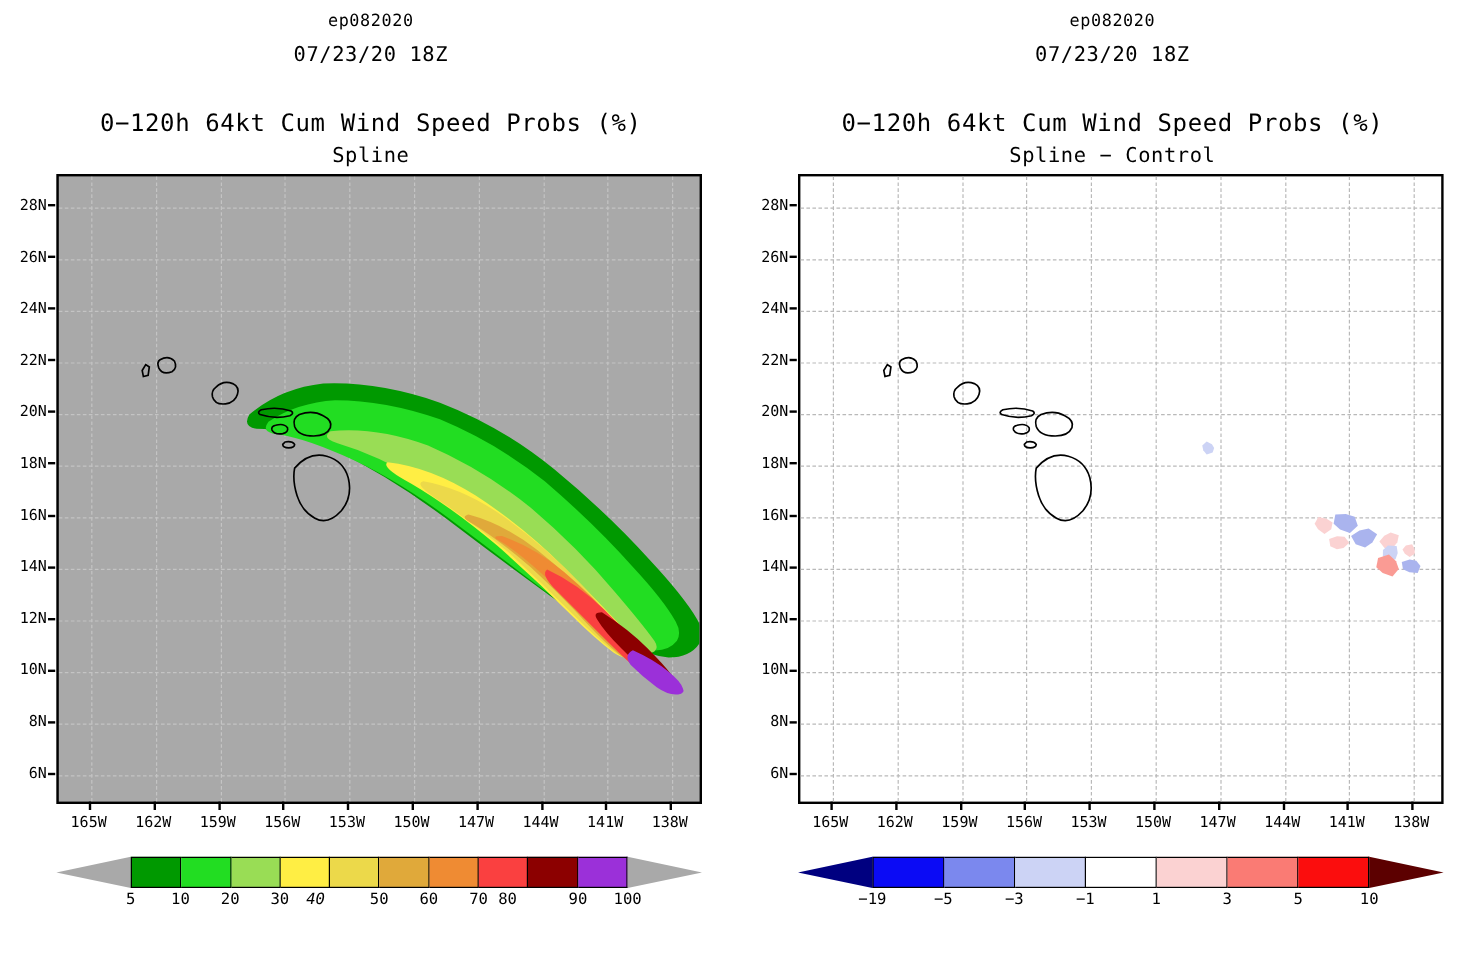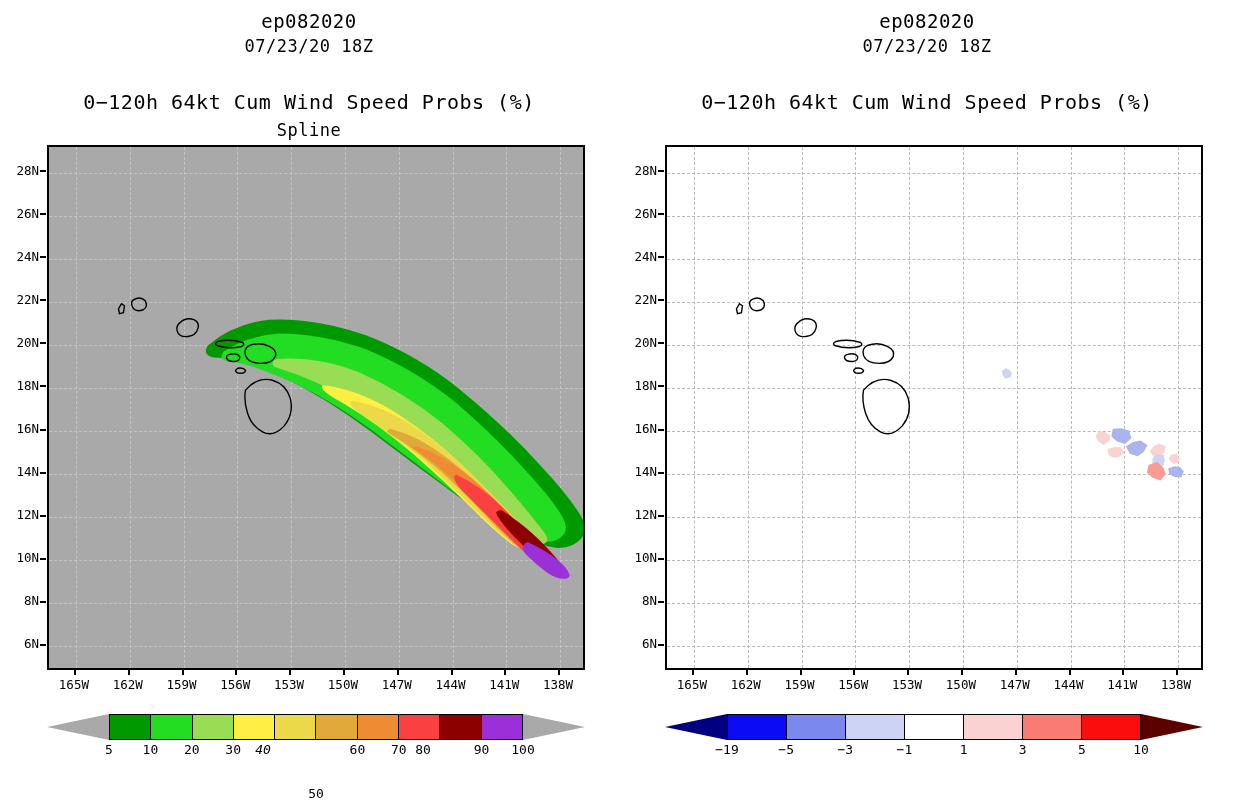--- a/index.html
+++ b/index.html
@@ -23,21 +23,21 @@
   #panel-left  { left: 0;   width: 618px; }
   #panel-right { left: 618px; width: 618px; }
 
   .titles {
     position: absolute;
     left: 0;
     width: 618px;
     text-align: center;
     color: #000;
   }
-  .title-id   { top: 10px;  font-size: 19px; letter-spacing: 0.5px; }
+  .title-id   { top: 10px;  font-size: 14px; letter-spacing: 0.5px; }
   .title-date { top: 36px;  font-size: 17px; letter-spacing: 0.5px; }
   .title-main { top: 90px;  font-size: 20px; letter-spacing: 0.5px; }
   .title-sub  { top: 120px; font-size: 17px; letter-spacing: 0.5px; }
 
   
   .map-frame {
     position: absolute;
     border: 2px solid #000;
     box-sizing: border-box;
     overflow: hidden;
@@ -294,35 +294,36 @@
         <div class="cbar-cell" style="background: rgb(140, 0, 0);"></div>
         <div class="cbar-cell" style="background: rgb(155, 48, 217);"></div>
       </div>
     <div class="cap cap-right" style="left: 476px; border-left: 62px solid rgb(169, 169, 169);"></div>
     <div class="cbar-ticks" style="left: 62px; width: 414px;">
         <div class="cbar-tick" style="left: 0px;">5</div>
         <div class="cbar-tick" style="left: 41.4px;">10</div>
         <div class="cbar-tick" style="left: 82.8px;">20</div>
         <div class="cbar-tick" style="left: 124.2px;">30</div>
         <div class="cbar-tick" style="left: 154px; font-style: italic;">40</div>
-        <div class="cbar-tick" style="left: 207px; margin-top: 44px;">50</div>
+        <div class="cbar-tick" style="left: 207px;">50</div>
         <div class="cbar-tick" style="left: 248.4px; text-align: center;">60</div>
         <div class="cbar-tick" style="left: 289.8px;">70</div>
         <div class="cbar-tick" style="left: 314px;">80</div>
         <div class="cbar-tick" style="left: 372.6px;">90</div>
         <div class="cbar-tick" style="left: 414px;">100</div>
       </div>
   </div>
 </div>
 
 <div class="panel" id="panel-right">
 
   <div class="titles title-id">ep082020</div>
   <div class="titles title-date">07/23/20  18Z</div>
   <div class="titles title-main">0−120h 64kt Cum Wind Speed Probs (%)</div>
+  <div class="titles title-sub">Spline − Control</div>
 
   <div class="map-frame" id="map-right" style="background: rgb(255, 255, 255);">
     <div class="gridlayer">
         <div class="grid-line grid-h" style="top: 25.8197px;"></div>
         <div class="grid-line grid-h" style="top: 68.8525px;"></div>
         <div class="grid-line grid-h" style="top: 111.885px;"></div>
         <div class="grid-line grid-h" style="top: 154.918px;"></div>
         <div class="grid-line grid-h" style="top: 197.951px;"></div>
         <div class="grid-line grid-h" style="top: 240.984px;"></div>
         <div class="grid-line grid-h" style="top: 284.016px;"></div>

